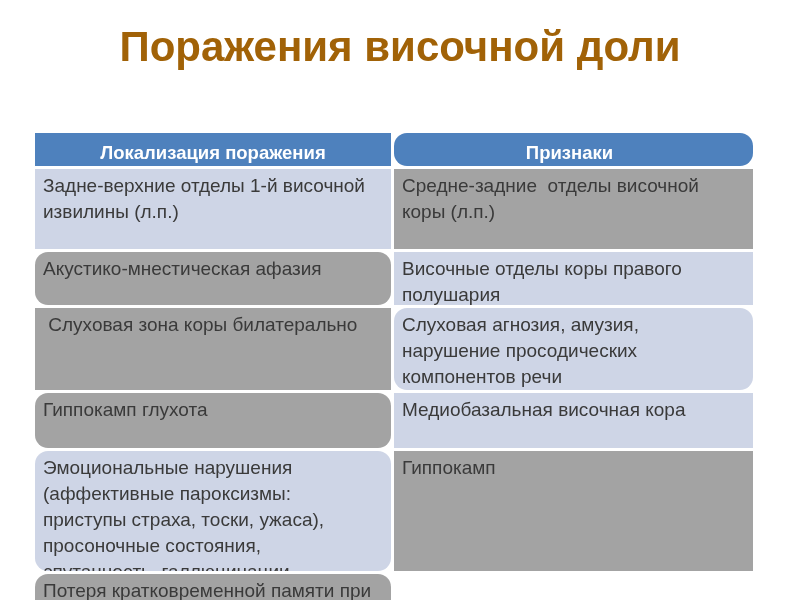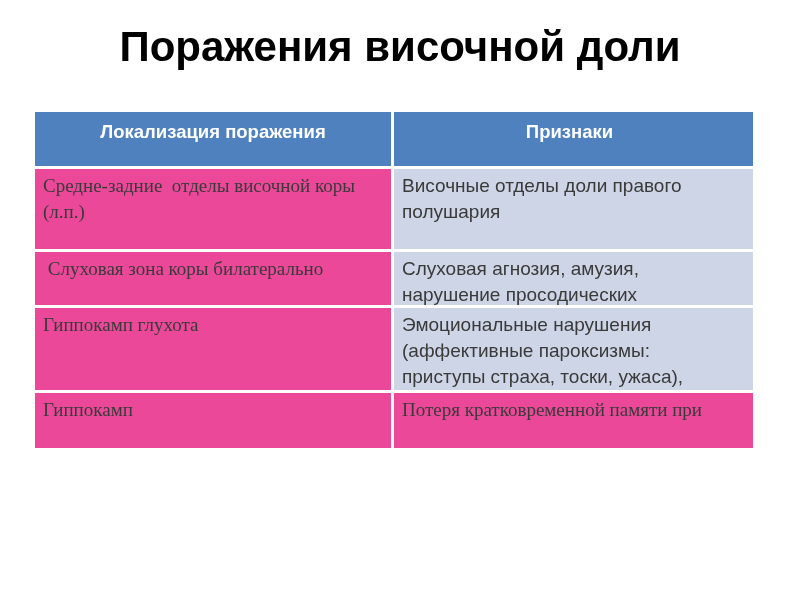--- a/index.html
+++ b/index.html
@@ -16,21 +16,21 @@
   }
   .slide-title {
     position: absolute;
     top: 22px;
     left: 0;
     width: 100%;
     text-align: center;
     font-size: 42px;
     line-height: 50px;
     font-weight: bold;
-    color: #000000;
+    color: #a16207;
     letter-spacing: 0px;
     margin: 0;
   }
   .lesion-table {
     position: absolute;
     left: 35px;
     top: 112px;
     display: grid;
     grid-template-columns: 356px 359px;
     grid-template-rows: 54px 80px 53px 82px 55px 120px 60px;
@@ -41,49 +41,54 @@
     box-sizing: border-box;
     padding: 4px 8px;
     font-size: 19px;
     line-height: 26px;
     color: #3a3a3a;
     white-space: pre-wrap;
     overflow: hidden;
   }
   .cell.col2 {
     padding-right: 16px;
+    border-radius: 13px;
   }
   .header-cell {
     background: #4e81bd;
     color: #ffffff;
     font-weight: bold;
     text-align: center;
     font-size: 18.5px;
     padding-top: 7px;
+    margin-top: 21px;
   }
   .band-a { background: #ced5e6; }
-  .band-b { background: #ec4899; font-family: Liberation Serif, serif; }
+  .band-b { background: #a3a3a3; }
 </style>
 </head>
 <body>
 
 <h1 class="slide-title">Поражения височной доли</h1>
 
 <div class="lesion-table">
 
   <div class="cell header-cell col1">Локализация поражения</div>
   <div class="cell header-cell col2">Признаки</div>
 
+  <div class="cell band-a col1">Задне-верхние отделы 1-й височной извилины (л.п.)</div>
 
   <div class="cell band-b col1">Средне-задние  отделы височной коры (л.п.)</div>
+  <div class="cell band-b col2">Акустико-мнестическая афазия</div>
 
-  <div class="cell band-a col1">Височные отделы доли правого полушария</div>
+  <div class="cell band-a col1">Височные отделы коры правого полушария</div>
   <div class="cell band-b col1"> Слуховая зона коры билатерально</div>
 
   <div class="cell band-a col2">Слуховая агнозия, амузия, нарушение просодических компонентов речи</div>
   <div class="cell band-b col2">Гиппокамп глухота</div>
 
+  <div class="cell band-a col1">Медиобазальная височная кора</div>
   <div class="cell band-a col2">Эмоциональные нарушения (аффективные пароксизмы: приступы страха, тоски, ужаса), просоночные состояния, спутанность, галлюцинации</div>
 
   <div class="cell band-b col1">Гиппокамп</div>
   <div class="cell band-b col2">Потеря кратковременной памяти при</div>
 
 </div>
 
 </body></html>

